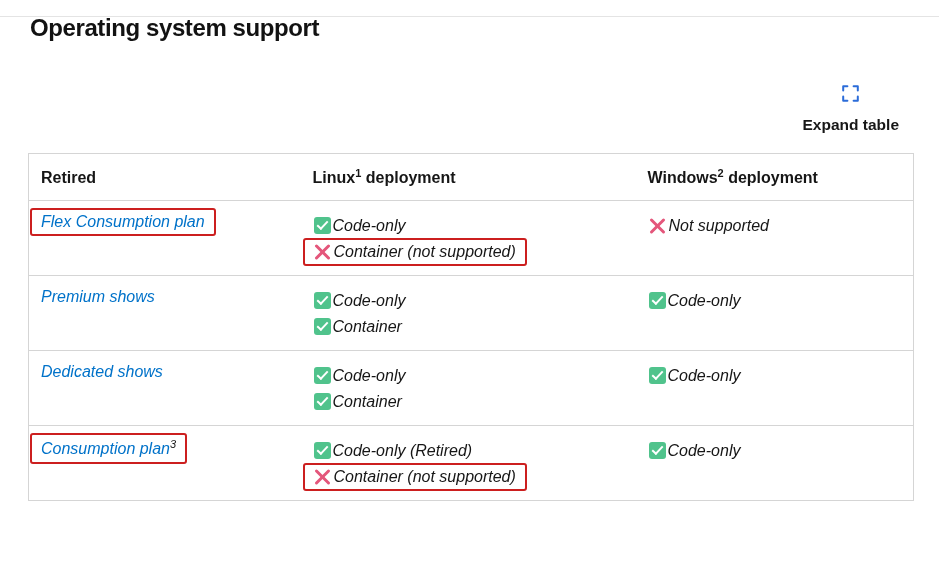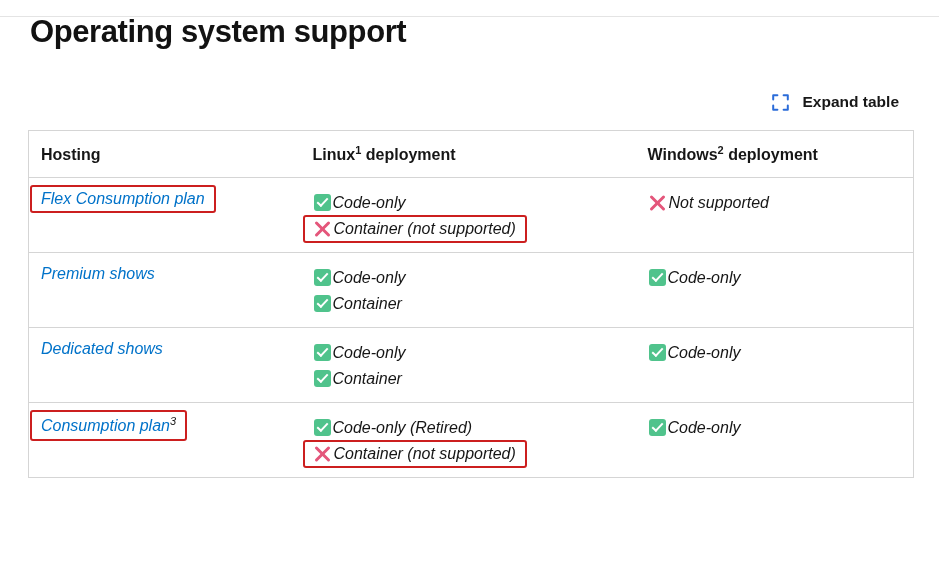--- a/index.html
+++ b/index.html
@@ -11,37 +11,37 @@
     font-family: "Liberation Sans", sans-serif;
     overflow: hidden;
   }
   .page { position: relative; padding: 0 28px; }
   .top-hairline {
     position: absolute; top: 2px; left: 0; width: 939px; height: 0;
     border-top: 1px solid #e4e4e4;
   }
   h1.page-title {
     margin: 14px 0 0 2px;
-    font-size: 31px; font-weight: 700; letter-spacing: -0.4px;
+    font-size: 24px; font-weight: 700; letter-spacing: -0.4px;
     color: #121212;
   }
   p.page-desc {
     margin: 27px 0 0 2px;
     font-size: 16.5px; color: #242424;
   }
   .toolbar {
     margin-top: 41px;
     display: flex; justify-content: flex-end;
     padding-right: 12px;
   }
   .expand-btn {
     display: inline-flex; align-items: center; gap: 14px;
     background: none; border: none; padding: 2px 0; cursor: pointer;
     font-family: "Liberation Sans", sans-serif;
-    font-size: 15.5px; font-weight: 700; color: #171717;
+    font-size: 15.5px; font-weight: 700; color: #171717; flex-direction: column;
   }
   table.os-table {
     margin-top: 17px;
     width: 885px;
     border-collapse: collapse;
     table-layout: fixed;
     border: 1px solid #d5d5d5;
   }
   col.c1 { width: 274px; }
   col.c2 { width: 335px; }
@@ -125,21 +125,21 @@
   </div>
 
   <table class="os-table">
     <colgroup>
         <col class="c1">
         <col class="c2">
         <col class="c3">
       </colgroup>
     <thead>
       <tr>
-        <th><span>Hosting</span><sup></sup><span></span></th>
+        <th><span>Retired</span><sup></sup><span></span></th>
         <th><span>Linux</span><sup>1</sup><span> deployment</span></th>
         <th><span>Windows</span><sup>2</sup><span> deployment</span></th>
       </tr>
     </thead>
     <tbody>
         <tr>
           <td><span class="hosting-wrap annotation"><a class="hosting-link" href="#">Flex Consumption plan</a></span></td>
           <td>
             <div class="cell-line">
               <span class="line-inner">

